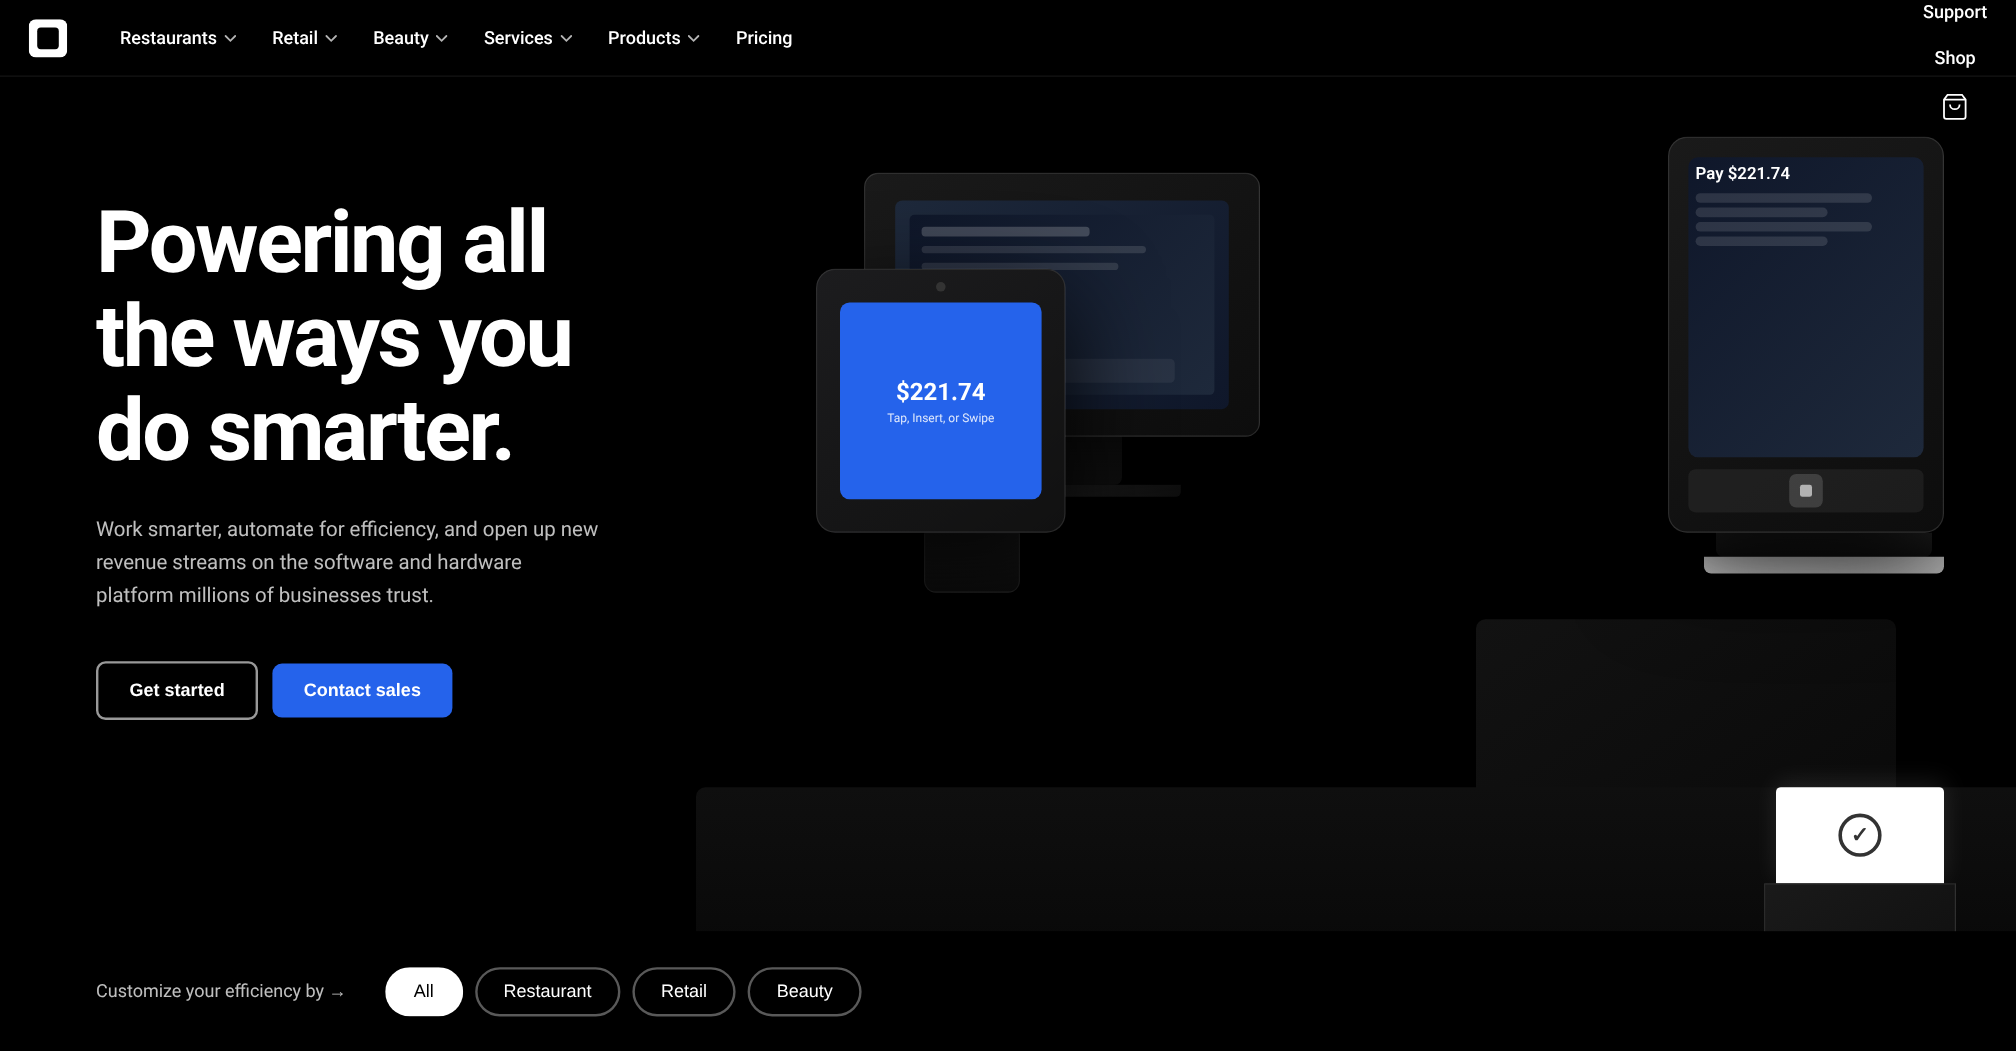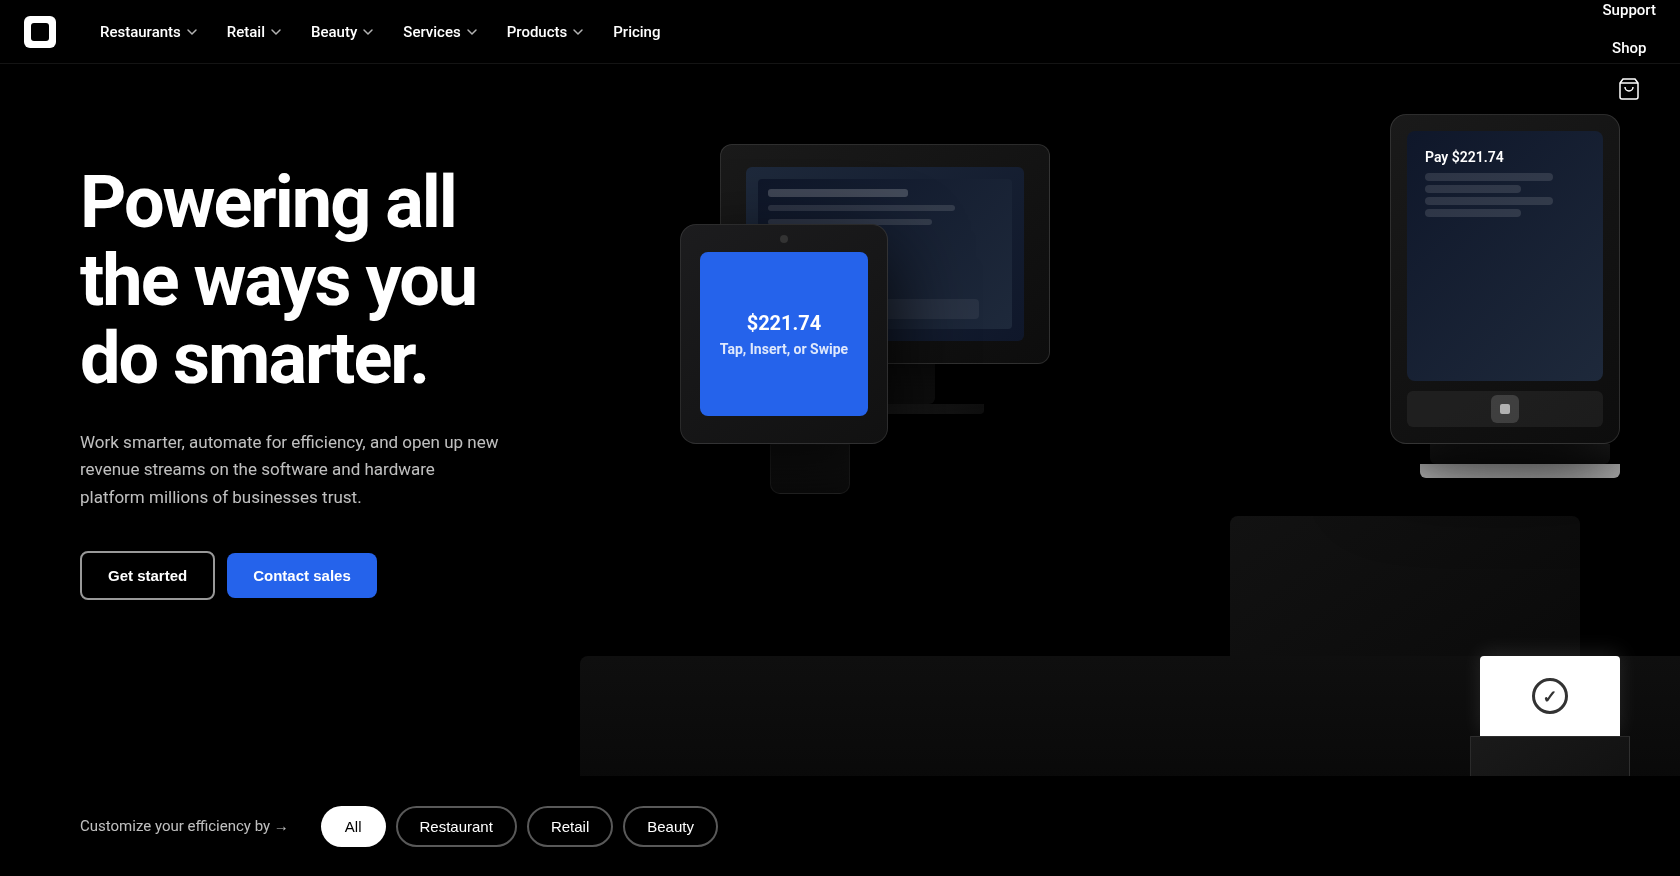--- a/index.html
+++ b/index.html
@@ -227,23 +227,22 @@
       justify-content: center;
       gap: 6px;
     }
     .reader-amount {
       color: #fff;
       font-size: 20px;
       font-weight: 700;
     }
     .reader-instruction {
       color: rgba(255,255,255,0.85);
-      font-size: 14px;
+      font-size: 10px;
       text-align: center;
-      font-weight: bold;
     }
     .reader-camera {
       position: absolute;
       top: 10px;
       left: 50%;
       transform: translateX(-50%);
       width: 8px;
       height: 8px;
       background: #333;
       border-radius: 50%;
@@ -273,21 +272,21 @@
       display: flex;
       flex-direction: column;
       padding: 16px;
       box-shadow: 0 30px 80px rgba(0,0,0,0.9);
       position: relative;
     }
     .terminal-screen {
       flex: 1;
       background: linear-gradient(135deg, #0f172a, #1e293b);
       border-radius: 8px;
-      padding: 18px;
+      padding: 6px;
     }
     .terminal-pay-label {
       color: #fff;
       font-size: 14px;
       font-weight: 600;
       margin-bottom: 6px;
     }
     .terminal-rows {
       display: flex;
       flex-direction: column;

